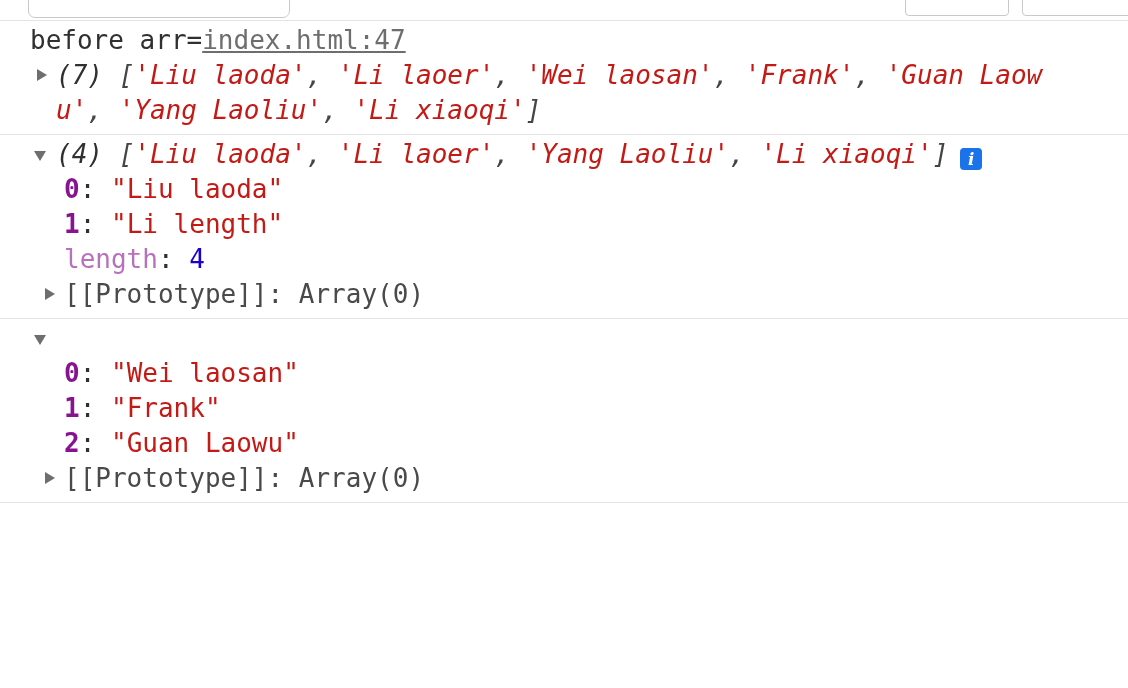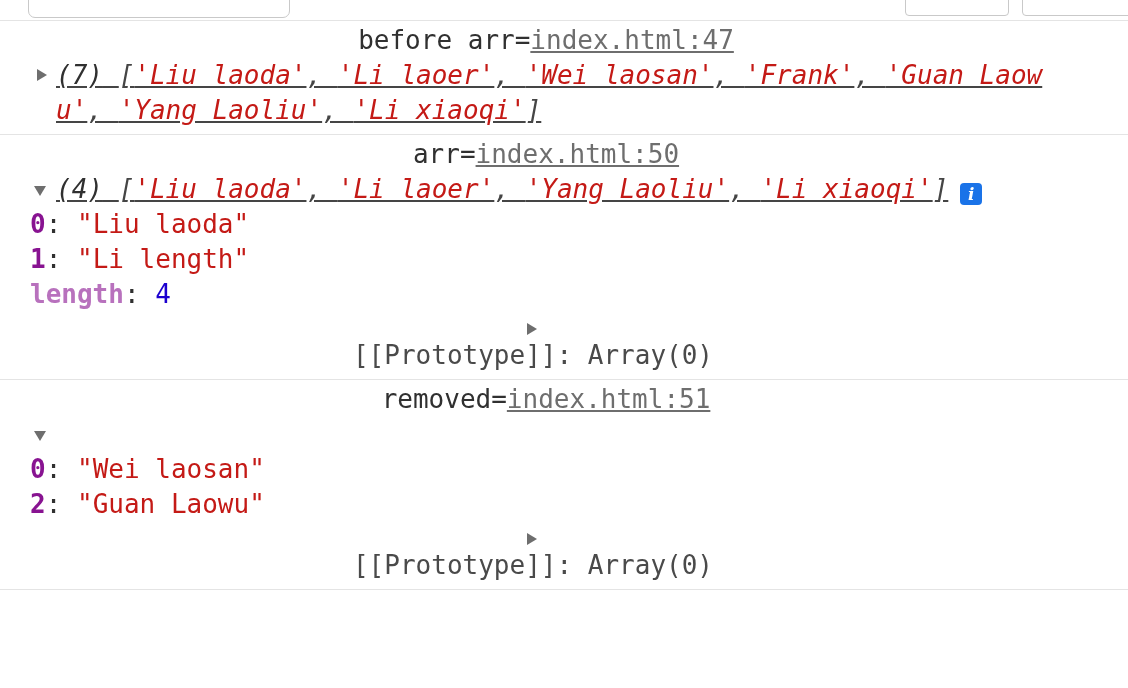--- a/index.html
+++ b/index.html
@@ -42,21 +42,21 @@
     border: 1px solid var(--box-border, #c9c9c9);
     border-radius: 4px;
     background: #fff;
   }
 
   
   .entry {
     padding: 2px 66px 6px 30px;
     border-bottom: 1px solid var(--separator, #e4e4e4);
   }
-  .entry-head { display: flex; justify-content: center; align-items: baseline; }
+  .entry-head { display: flex; justify-content: flex-start; align-items: baseline; }
   .log-label { color: var(--text, #303030); white-space: pre; }
   .srclink {
     color: var(--link-gray, #6e6e6e);
     text-decoration: underline;
     cursor: pointer;
     white-space: pre;
   }
 
   .preview-row { display: flex; align-items: flex-start; }
   .tri { width: 26px; flex: 0 0 26px; position: relative; height: 35px; cursor: pointer; }
@@ -72,21 +72,20 @@
     border-top: 10px solid var(--triangle-gray, #6e6e6e);
     border-left: 6px solid transparent;
     border-right: 6px solid transparent;
   }
 
   .preview {
     font-style: italic;
     max-width: 992px;
     word-break: break-all;
     color: var(--punct, #454545);
-    text-decoration: underline;
   }
   .count { color: var(--text, #303030); }
   .count::after { content: ' '; }
   .pstr { color: var(--string-red, #c41a16); }
   .punct { color: var(--punct, #454545); }
 
   .info-icon {
     display: inline-block;
     width: 22px; height: 22px;
     border-radius: 4px;
@@ -95,31 +94,31 @@
     font-family: "DejaVu Serif", serif;
     font-style: italic;
     font-weight: bold;
     font-size: 17px;
     line-height: 22px;
     text-align: center;
     margin-left: 12px;
     vertical-align: -2px;
   }
 
-  .children { }
+  .children { margin-left: 34px; }
   .prop-row { white-space: pre; }
   .key { color: var(--key-purple, #881391); font-weight: bold; }
   .key::after { content: ': '; color: var(--text, #303030); font-weight: normal; }
-  .key-faded { color: var(--length-purple, #b871bd); font-weight: bold; }
+  .key-faded { color: var(--length-purple, #b871bd); font-weight: normal; }
   .key-faded::after { content: ': '; color: var(--text, #303030); font-weight: normal; }
   .sval { color: var(--string-red, #c41a16); }
   .sval::before, .sval::after { content: '"'; }
   .nval { color: var(--number-blue, #1c00cf); }
 
-  .proto-row { display: flex; align-items: center; margin-left: -26px; cursor: pointer; flex-direction: column; }
+  .proto-row { display: flex; align-items: flex-end; margin-left: -26px; cursor: pointer; }
   .proto-label { color: var(--proto-gray, #565656); }
   .proto-label::after { content: ': '; color: var(--proto-gray, #565656); }
   .proto-val { color: var(--proto-gray, #565656); }
 </style>
 </head>
 <body>
 
 <div class="topbar">
   <div class="filter-box"></div>
   <div class="tb-box-1"></div>
@@ -131,42 +130,35 @@
     <span class="log-label">before arr=</span>
     <a class="srclink">index.html:47</a>
   </div>
   <div class="preview-row">
     <span class="tri collapsed"></span>
     <span class="preview"><span class="count">(7)</span><span><span class="punct">[</span><span class="pstr">'Liu laoda'</span><span class="punct">, </span><span class="pstr">'Li laoer'</span><span class="punct">, </span><span class="pstr">'Wei laosan'</span><span class="punct">, </span><span class="pstr">'Frank'</span><span class="punct">, </span><span class="pstr">'Guan Laowu'</span><span class="punct">, </span><span class="pstr">'Yang Laoliu'</span><span class="punct">, </span><span class="pstr">'Li xiaoqi'</span><span class="punct">]</span></span></span>
   </div>
 </div>
 
 <div class="entry">
-  <div class="entry-head">
-    <span class="log-label">arr=</span>
-    <a class="srclink">index.html:50</a>
-  </div>
   <div class="preview-row">
     <span class="tri expanded"></span>
     <span class="preview"><span class="count">(4)</span><span><span class="punct">[</span><span class="pstr">'Liu laoda'</span><span class="punct">, </span><span class="pstr">'Li laoer'</span><span class="punct">, </span><span class="pstr">'Yang Laoliu'</span><span class="punct">, </span><span class="pstr">'Li xiaoqi'</span><span class="punct">]</span></span><span class="info-icon">i</span></span>
   </div>
   <div class="children">
     <div class="prop-row"><span class="key">0</span><span class="sval">Liu laoda</span></div>
     <div class="prop-row"><span class="key">1</span><span class="sval">Li length</span></div>
     <div class="prop-row"><span class="key-faded">length</span><span class="nval">4</span></div>
     <div class="prop-row proto-row"><span class="tri collapsed"></span><span><span class="proto-label">[[Prototype]]</span><span class="proto-val">Array(0)</span></span></div>
   </div>
 </div>
 
 <div class="entry">
-  <div class="entry-head">
-    <span class="log-label">removed=</span>
-    <a class="srclink">index.html:51</a>
-  </div>
   <div class="preview-row">
     <span class="tri expanded"></span>
   </div>
   <div class="children">
     <div class="prop-row"><span class="key">0</span><span class="sval">Wei laosan</span></div>
+    <div class="prop-row"><span class="key">1</span><span class="sval">Frank</span></div>
     <div class="prop-row"><span class="key">2</span><span class="sval">Guan Laowu</span></div>
     <div class="prop-row proto-row"><span class="tri collapsed"></span><span><span class="proto-label">[[Prototype]]</span><span class="proto-val">Array(0)</span></span></div>
   </div>
 </div>
 
 </body></html>

